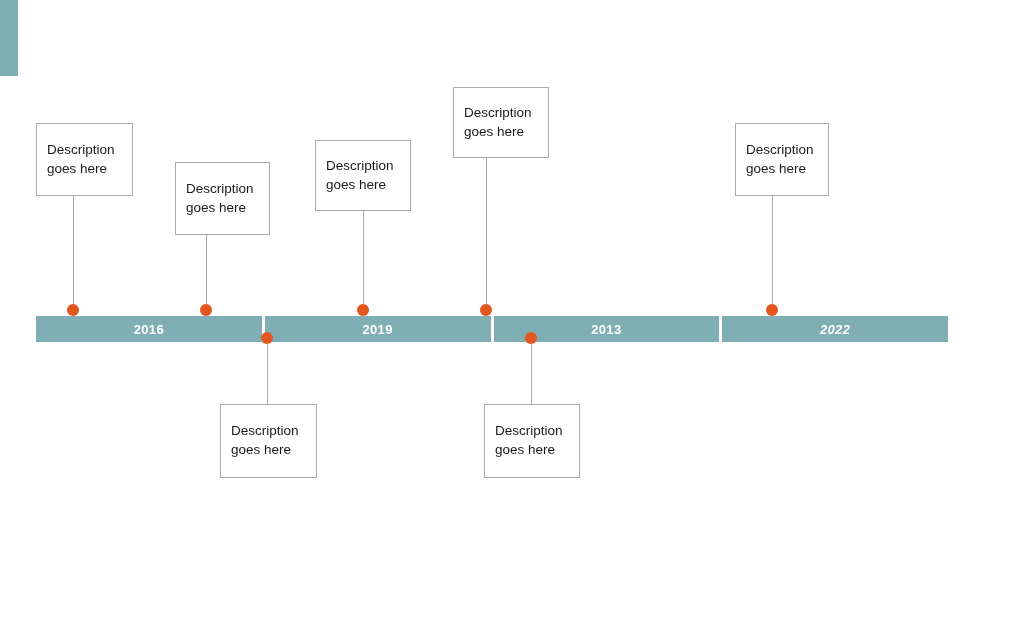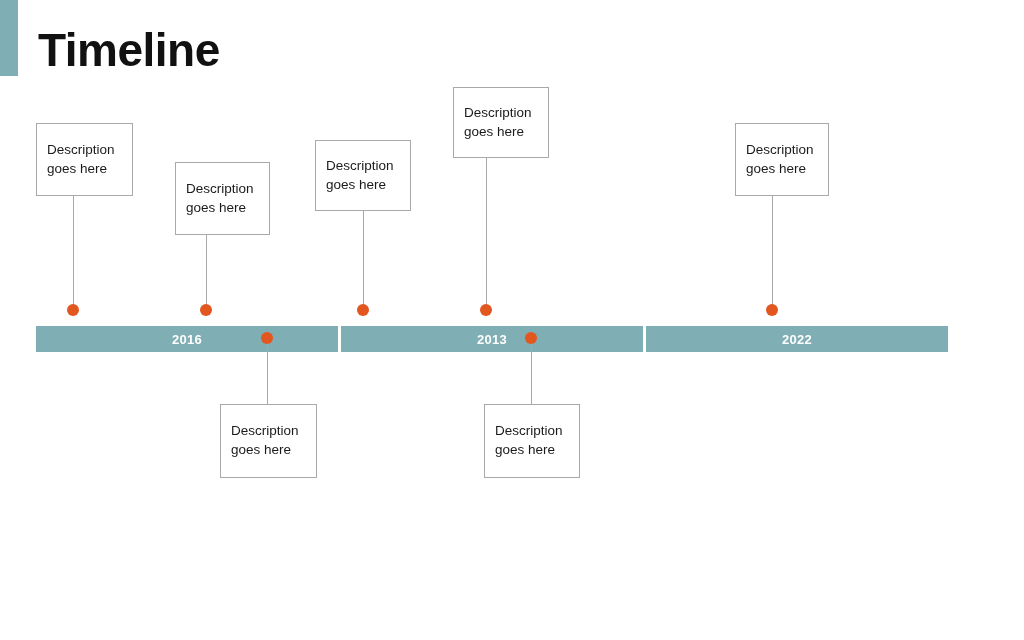--- a/index.html
+++ b/index.html
@@ -38,36 +38,37 @@
     color: #111111;
     letter-spacing: -0.5px;
     line-height: 1.15;
     white-space: nowrap;
   }
 
   
   #timeline-axis {
     position: absolute;
     left: 36px;
-    top: 326px;
+    top: 316px;
     width: 927px;
     height: 26px;
     display: flex;
   }
   .axis-segment {
     flex: 1 1 0;
     background: #7faeb5;
     margin-right: 3px;
     display: flex;
     align-items: center;
     justify-content: center;
     box-sizing: border-box;
   }
   .axis-segment:last-child {
     margin-right: 15px;
+    font-style: italic;
   }
   .axis-year {
     color: #ffffff;
     font-size: 13px;
     font-weight: bold;
     letter-spacing: 0.3px;
     line-height: 1;
   }
 
   
@@ -103,21 +104,20 @@
     line-height: 1.38;
   }
 </style>
 </head>
 <body>
 
 <div id="slide">
 
   <div id="accent-bar"></div>
 
-  <div id="page-title">Timeline</div>
 
   <div class="desc-box" style="left:36px; top:123px; width:97px; height:73px;">
     <div class="desc-text">
       <span>Description</span><br>
       <span>goes here</span>
     </div>
   </div>
   <div class="connector" style="left:73px; top:196px; height:114px;"></div>
   <div class="event-dot" style="left:67px; top:304px;"></div>
 
@@ -155,20 +155,23 @@
     </div>
   </div>
   <div class="connector" style="left:772px; top:196px; height:114px;"></div>
   <div class="event-dot" style="left:766px; top:304px;"></div>
 
   <div id="timeline-axis">
     <div class="axis-segment">
       <span class="axis-year">2016</span>
     </div>
     <div class="axis-segment">
+      <span class="axis-year">2019</span>
+    </div>
+    <div class="axis-segment">
       <span class="axis-year">2013</span>
     </div>
     <div class="axis-segment">
       <span class="axis-year">2022</span>
     </div>
   </div>
 
   <div class="event-dot" style="left:261px; top:332px;"></div>
   <div class="connector" style="left:267px; top:340px; height:64px;"></div>
   <div class="desc-box" style="left:220px; top:404px; width:97px; height:74px;">

